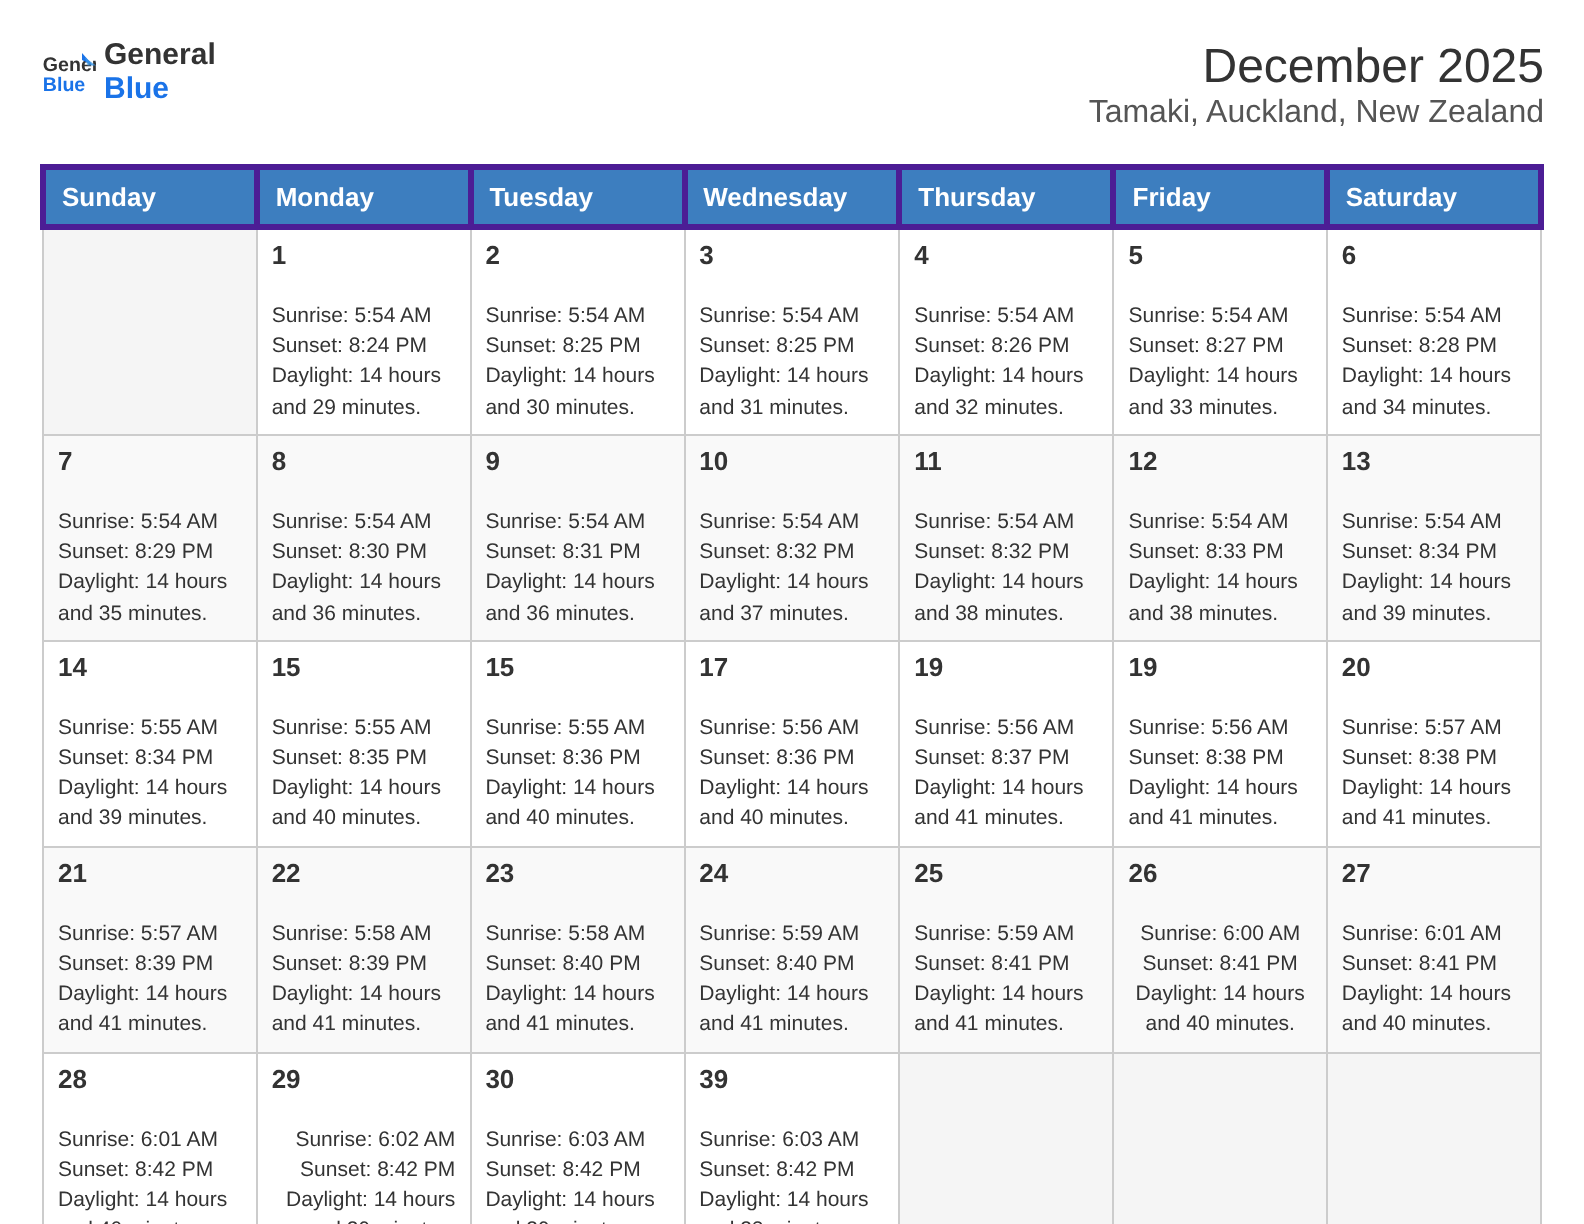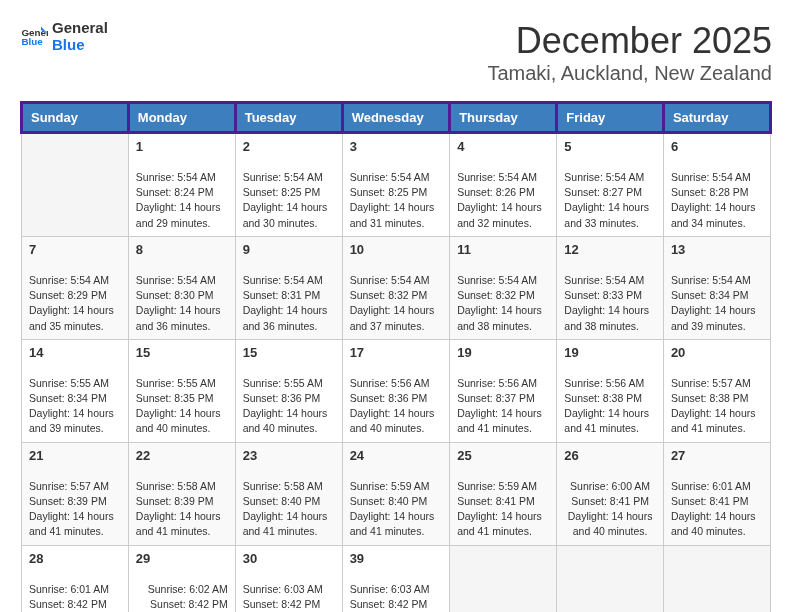--- a/index.html
+++ b/index.html
@@ -22,26 +22,26 @@
       gap: 4px;
     }
     .logo-icon {
       width: 28px;
       height: 28px;
     }
     .title-area {
       text-align: right;
     }
     .month-title {
-      font-size: 36px;
+      font-size: 24px;
       font-weight: normal;
       color: #333;
     }
     .location-title {
-      font-size: 20px;
+      font-size: 16px;
       color: #555;
     }
     .calendar {
       width: 100%;
       border-collapse: collapse;
       border: 1px solid #ccc;
     }
     .calendar th {
       background-color: #3d7ebf;
       color: #fff;

